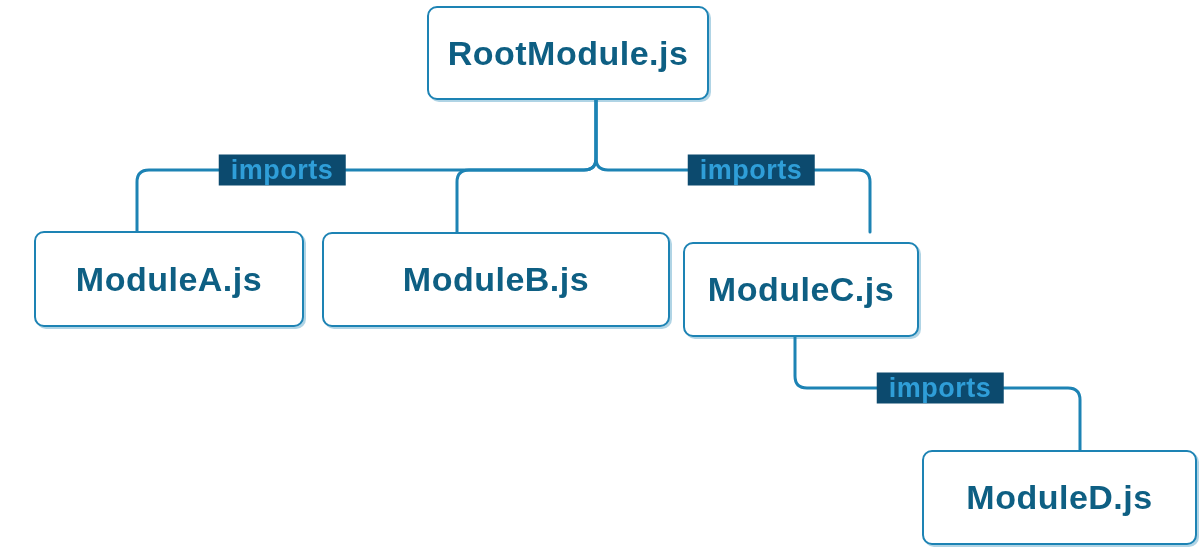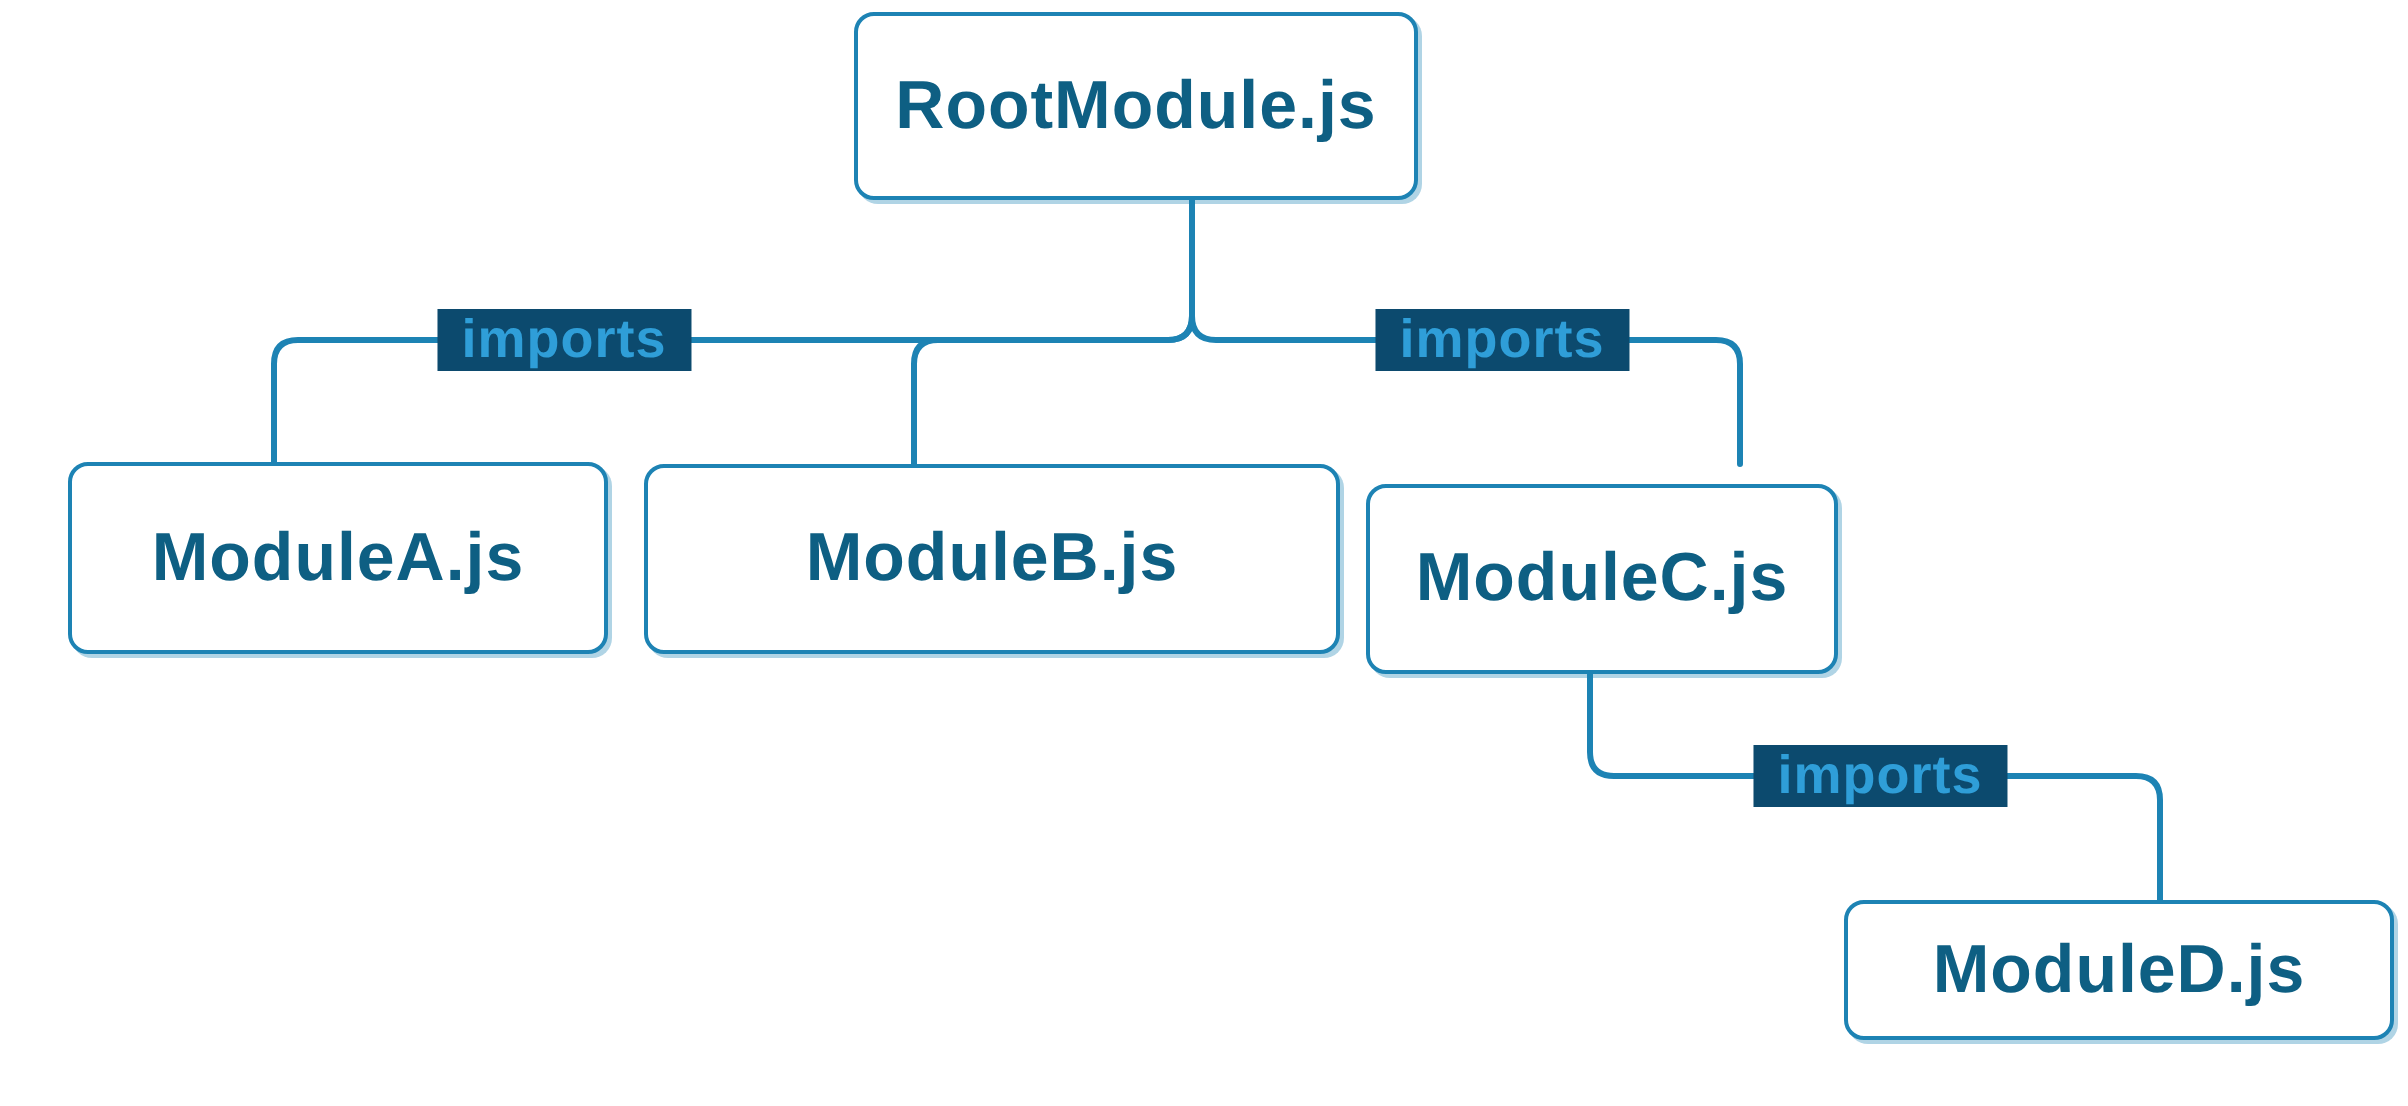--- a/index.html
+++ b/index.html
@@ -42,21 +42,21 @@
     font-size: 34px;
     font-weight: bold;
     color: #0e5f83;
     letter-spacing: 0.5px;
     z-index: 2;
   }
   .node-root { left: 427px; top: 6px;   width: 282px; height: 94px; }
   .node-a    { left: 2px;   top: 231px; width: 270px; height: 96px; margin-left: 32px; }
   .node-b    { left: 322px; top: 232px; width: 348px; height: 95px; }
   .node-c    { left: 683px; top: 232px; width: 236px; height: 95px; margin-top: 10px; }
-  .node-d    { left: 922px; top: 450px; width: 275px; height: 70px; }
+  .node-d    { left: 922px; top: 450px; width: 275px; height: 95px; }
   .edge-label {
     position: absolute;
     transform: translate(-50%, -50%);
     background: #0c4a6e;
     padding: 0 12px;
     font-size: 27px;
     font-weight: bold;
     color: #2f9ed8;
     letter-spacing: 0.5px;
     z-index: 1;

